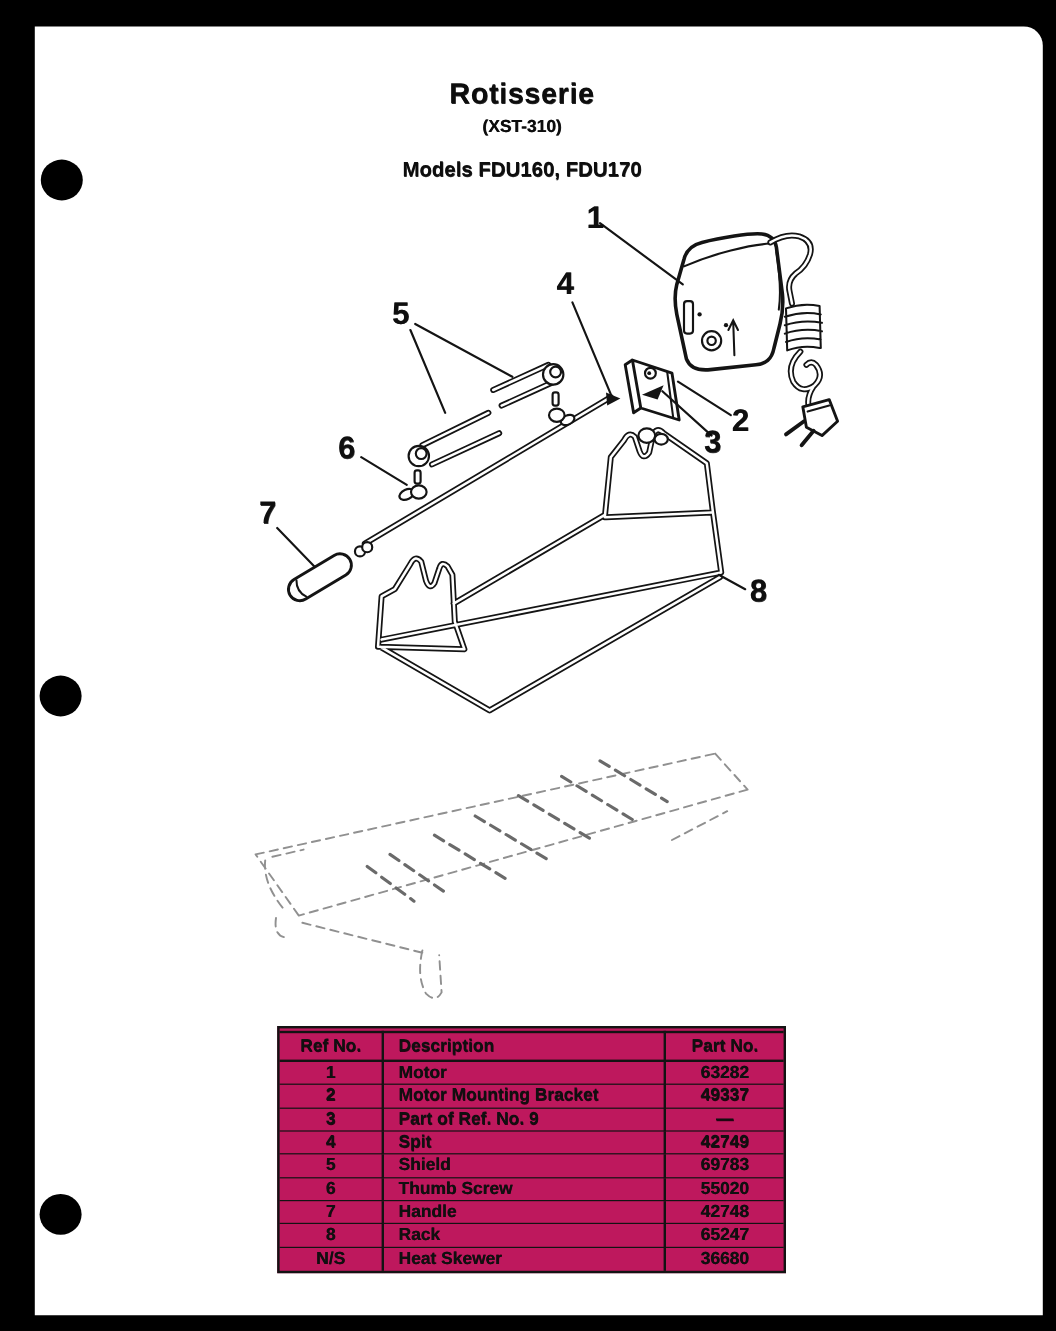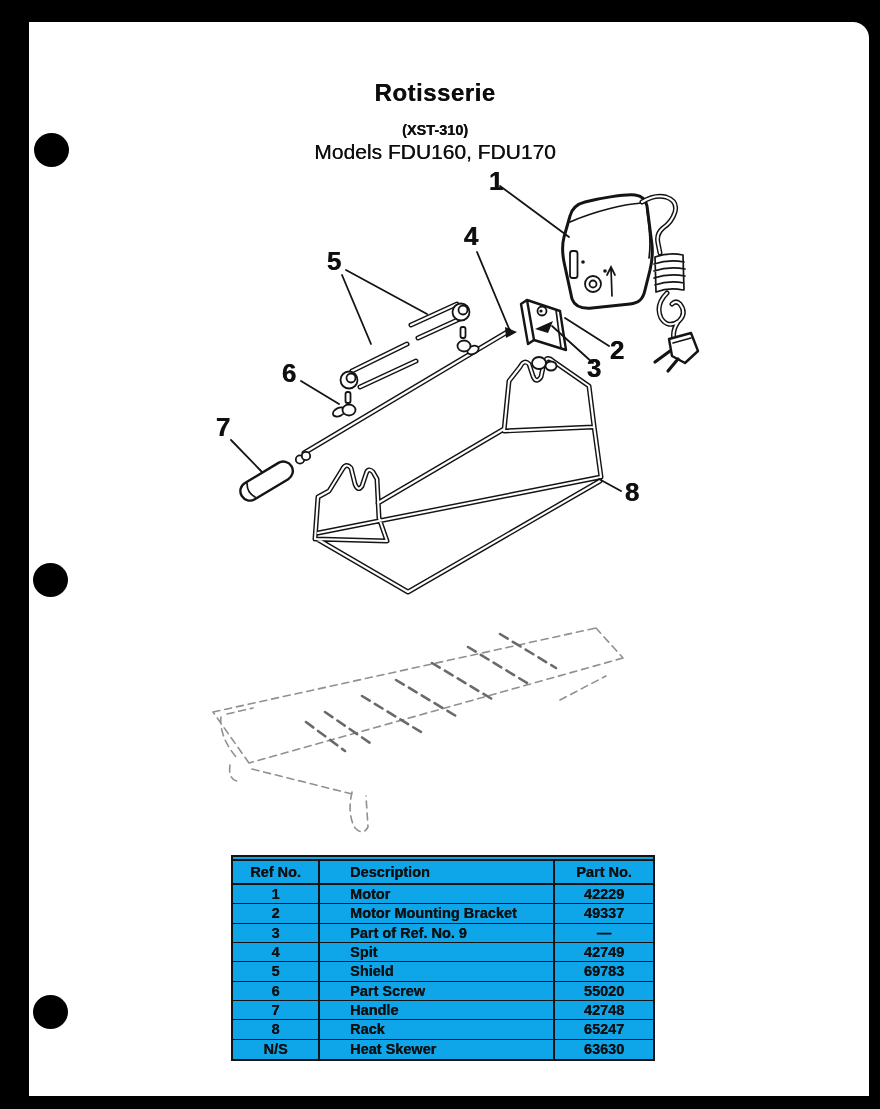--- a/index.html
+++ b/index.html
@@ -8,58 +8,58 @@
     font-family:"Liberation Sans",sans-serif;color:#121212;
   }
   .page{
     position:absolute;left:29px;top:22px;width:840px;height:1074px;
     background:#fff;border-top-right-radius:16px;
   }
   .hole{
     position:absolute;width:35px;height:34px;border-radius:50%;background:#000;
   }
   .titleblock{
-    position:absolute;left:235px;top:80px;width:400px;text-align:center;
+    position:absolute;left:235px;top:66px;width:400px;text-align:center;
     color:#0d0d0d;text-shadow:0.4px 0.4px 0 rgba(0,0,0,.85);
   }
   .titleblock .t1{font-size:24px;font-weight:700;letter-spacing:.5px;line-height:1.05;}
-  .titleblock .t2{font-size:14.5px;font-weight:700;margin-top:18px;line-height:1.1;}
-  .titleblock .t3{font-size:21px;font-weight:400;margin-top:1px;line-height:1.15;}
+  .titleblock .t2{font-size:14.5px;font-weight:700;margin-top:8px;line-height:1.1;}
+  .titleblock .t3{font-size:17px;font-weight:700;margin-top:17px;line-height:1.15;}
   .dsvg{position:absolute;left:0;top:0;}
   .co{
     position:absolute;transform:translate(-50%,-50%);
     font-size:26px;font-weight:700;color:#0f0f0f;line-height:1;
     text-shadow:0.4px 0.4px 0 rgba(0,0,0,.8);
   }
   
   .wo{stroke:#141414;stroke-width:5;fill:none;stroke-linecap:round;stroke-linejoin:round}
   .wi{stroke:#fff;stroke-width:2.1;fill:none;stroke-linecap:round;stroke-linejoin:round}
   .ln{stroke:#141414;stroke-width:1.8;fill:none;stroke-linecap:round}
   .thin{stroke:#141414;stroke-width:1.7;fill:none;stroke-linecap:round}
   .ol{fill:#fff;stroke:#141414;stroke-width:2.4;stroke-linejoin:round}
   .olb{fill:#fff;stroke:#141414;stroke-width:3;stroke-linejoin:round}
   .olt{fill:#fff;stroke:#141414;stroke-width:1.8}
   .ink{fill:#141414;stroke:none}
   .hs{stroke:#909090;stroke-width:1.6;fill:none;stroke-dasharray:7 5;stroke-linecap:round}
   .hslat{stroke:#6a6a6a;stroke-width:2.6;fill:none;stroke-dasharray:9 6;stroke-linecap:round}
   
   .ptable{
     position:absolute;left:231px;top:855px;width:424px;height:206px;
-    border:2.5px solid #131313;box-sizing:border-box;background:#0ea5e9;
+    border:2.5px solid #131313;box-sizing:border-box;background:#be185d;
     display:grid;grid-template-columns:87px 235px 1fr;
     grid-template-rows:26px repeat(9,1fr);
     font-size:14.5px;font-weight:700;color:#101010;
     text-shadow:0.35px 0.35px 0 rgba(0,0,0,.8);
   }
   .cell{
     display:flex;align-items:center;justify-content:center;
     border-right:2px solid #131313;border-bottom:1.8px solid #131313;
     box-sizing:border-box;line-height:1;white-space:nowrap;overflow:hidden;
   }
-  .cell.desc{justify-content:flex-start;padding-left:30px;}
+  .cell.desc{justify-content:flex-start;padding-left:12px;}
   .cell.lastcol{border-right:none;}
   .lastrow .cell{border-bottom:none;}
   .hdr .cell{border-bottom:2.2px solid #131313;border-top:2px solid #131313;}
   .ptable{padding-top:2px;}
   .row{display:contents;}
 </style>
 </head>
 <body>
 
 <div class="stage">
@@ -172,21 +172,21 @@
 
   <div class="ptable">
     <div class="row hdr">
       <div class="cell">Ref No.</div>
       <div class="cell desc">Description</div>
       <div class="cell lastcol">Part No.</div>
     </div>
     <div class="row">
       <div class="cell">1</div>
       <div class="cell desc">Motor</div>
-      <div class="cell lastcol">42229</div>
+      <div class="cell lastcol">63282</div>
     </div>
     <div class="row">
       <div class="cell">2</div>
       <div class="cell desc">Motor Mounting Bracket</div>
       <div class="cell lastcol">49337</div>
     </div>
     <div class="row">
       <div class="cell">3</div>
       <div class="cell desc">Part of Ref. No. 9</div>
       <div class="cell lastcol">—</div>
@@ -196,32 +196,32 @@
       <div class="cell desc">Spit</div>
       <div class="cell lastcol">42749</div>
     </div>
     <div class="row">
       <div class="cell">5</div>
       <div class="cell desc">Shield</div>
       <div class="cell lastcol">69783</div>
     </div>
     <div class="row">
       <div class="cell">6</div>
-      <div class="cell desc">Part Screw</div>
+      <div class="cell desc">Thumb Screw</div>
       <div class="cell lastcol">55020</div>
     </div>
     <div class="row">
       <div class="cell">7</div>
       <div class="cell desc">Handle</div>
       <div class="cell lastcol">42748</div>
     </div>
     <div class="row">
       <div class="cell">8</div>
       <div class="cell desc">Rack</div>
       <div class="cell lastcol">65247</div>
     </div>
     <div class="row lastrow">
       <div class="cell">N/S</div>
       <div class="cell desc">Heat Skewer</div>
-      <div class="cell lastcol">63630</div>
+      <div class="cell lastcol">36680</div>
     </div>
   </div>
 </div>
 
 </body></html>

